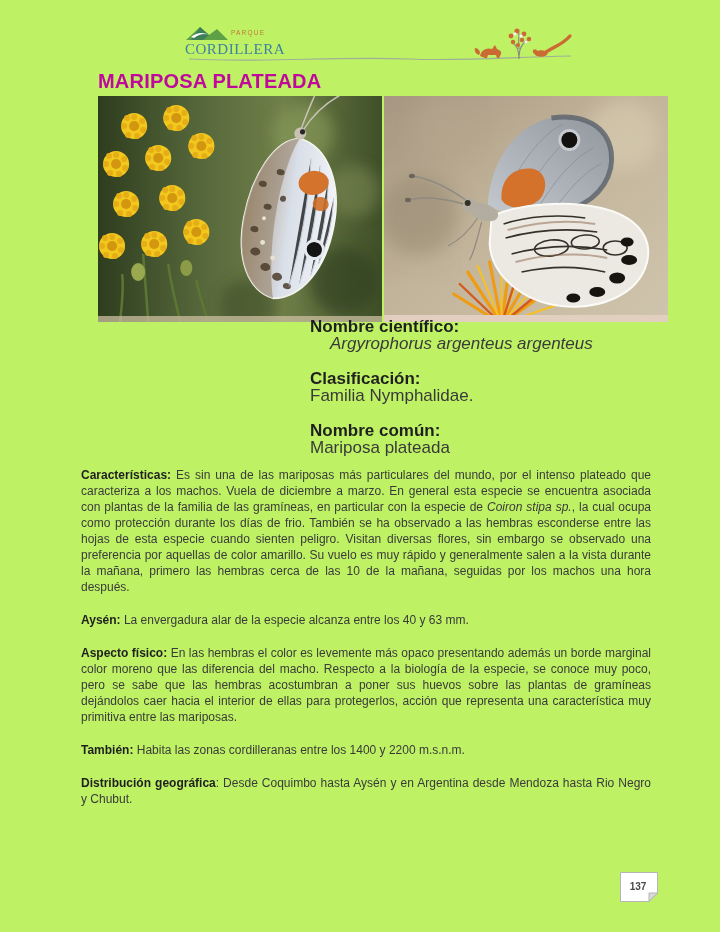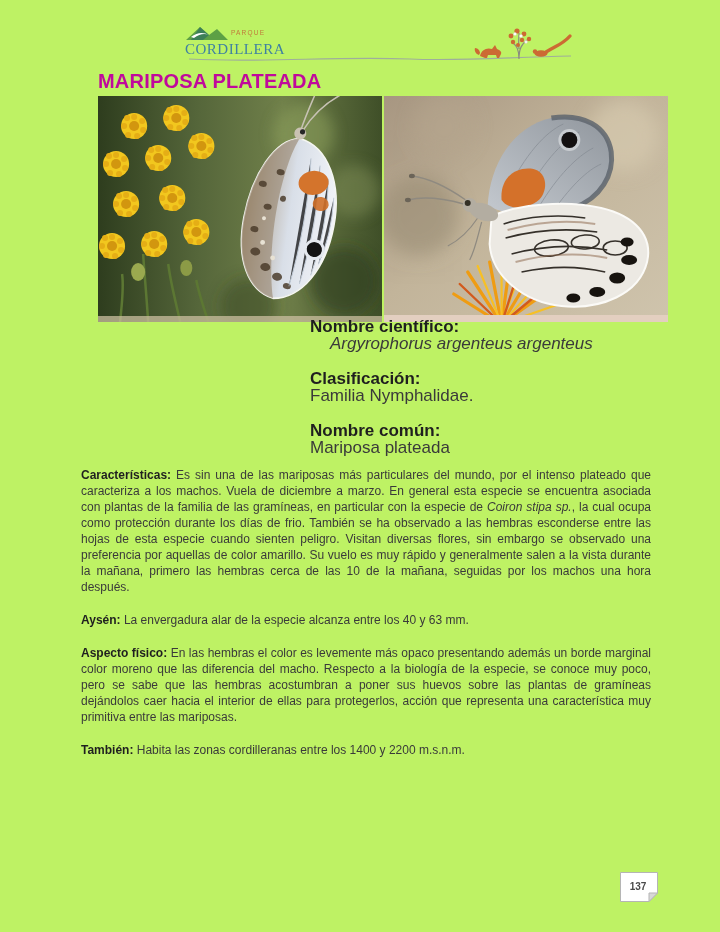--- a/index.html
+++ b/index.html
@@ -290,20 +290,21 @@
       <div class="info-label">Nombre común:</div>
       <div class="info-value">Mariposa plateada</div>
     </div>
   </div>
 
   <div class="bodytext">
     <p><span class="run-bold">Características: </span><span class="run-normal">Es sin una de las mariposas más particulares del mundo, por el intenso plateado que caracteriza a los machos. Vuela de diciembre a marzo. En general esta especie se encuentra asociada con plantas de la familia de las gramíneas, en particular con la especie de </span><span class="run-italic">Coiron stipa sp.</span><span class="run-normal">, la cual ocupa como protección durante los días de frio. También se ha observado a las hembras esconderse entre las hojas de esta especie cuando sienten peligro. Visitan diversas flores, sin embargo se observado una preferencia por aquellas de color amarillo. Su vuelo es muy rápido y generalmente salen a la vista durante la mañana, primero las hembras cerca de las 10 de la mañana, seguidas por los machos una hora después.</span></p>
     <p><span class="run-bold">Aysén: </span><span class="run-normal">La envergadura alar de la especie alcanza entre los 40 y 63 mm.</span></p>
     <p><span class="run-bold">Aspecto físico: </span><span class="run-normal">En las hembras el color es levemente más opaco presentando además un borde marginal color moreno que las diferencia del macho. Respecto a la biología de la especie, se conoce muy poco, pero se sabe que las hembras acostumbran a poner sus huevos sobre las plantas de gramíneas dejándolos caer hacia el interior de ellas para protegerlos, acción que representa una característica muy primitiva entre las mariposas.</span></p>
     <p><span class="run-bold">También: </span><span class="run-normal">Habita las zonas cordilleranas entre los 1400 y 2200 m.s.n.m.</span></p>
+    <p><span class="run-bold">Distribución geográfica</span><span class="run-normal">: Desde Coquimbo hasta Aysén y en Argentina desde Mendoza hasta Rio Negro y Chubut.</span></p>
   </div>
 
   <svg class="page-badge" viewBox="0 0 40 32">
     <path d="M1.5,1.5 H38.5 V22 L30,30.5 H1.5 Z" fill="#ffffff" stroke="#B5B5B5" stroke-width="1"></path>
     <path d="M38.5,22 L30,30.5 L30,22 Z" fill="#D8D8D8" stroke="#B5B5B5" stroke-width="1"></path>
     <text x="19" y="19" text-anchor="middle" font-size="10" font-weight="bold" fill="#4A4A4A" font-family="Liberation Sans, sans-serif">137</text>
   </svg>
 
 </div>
 

